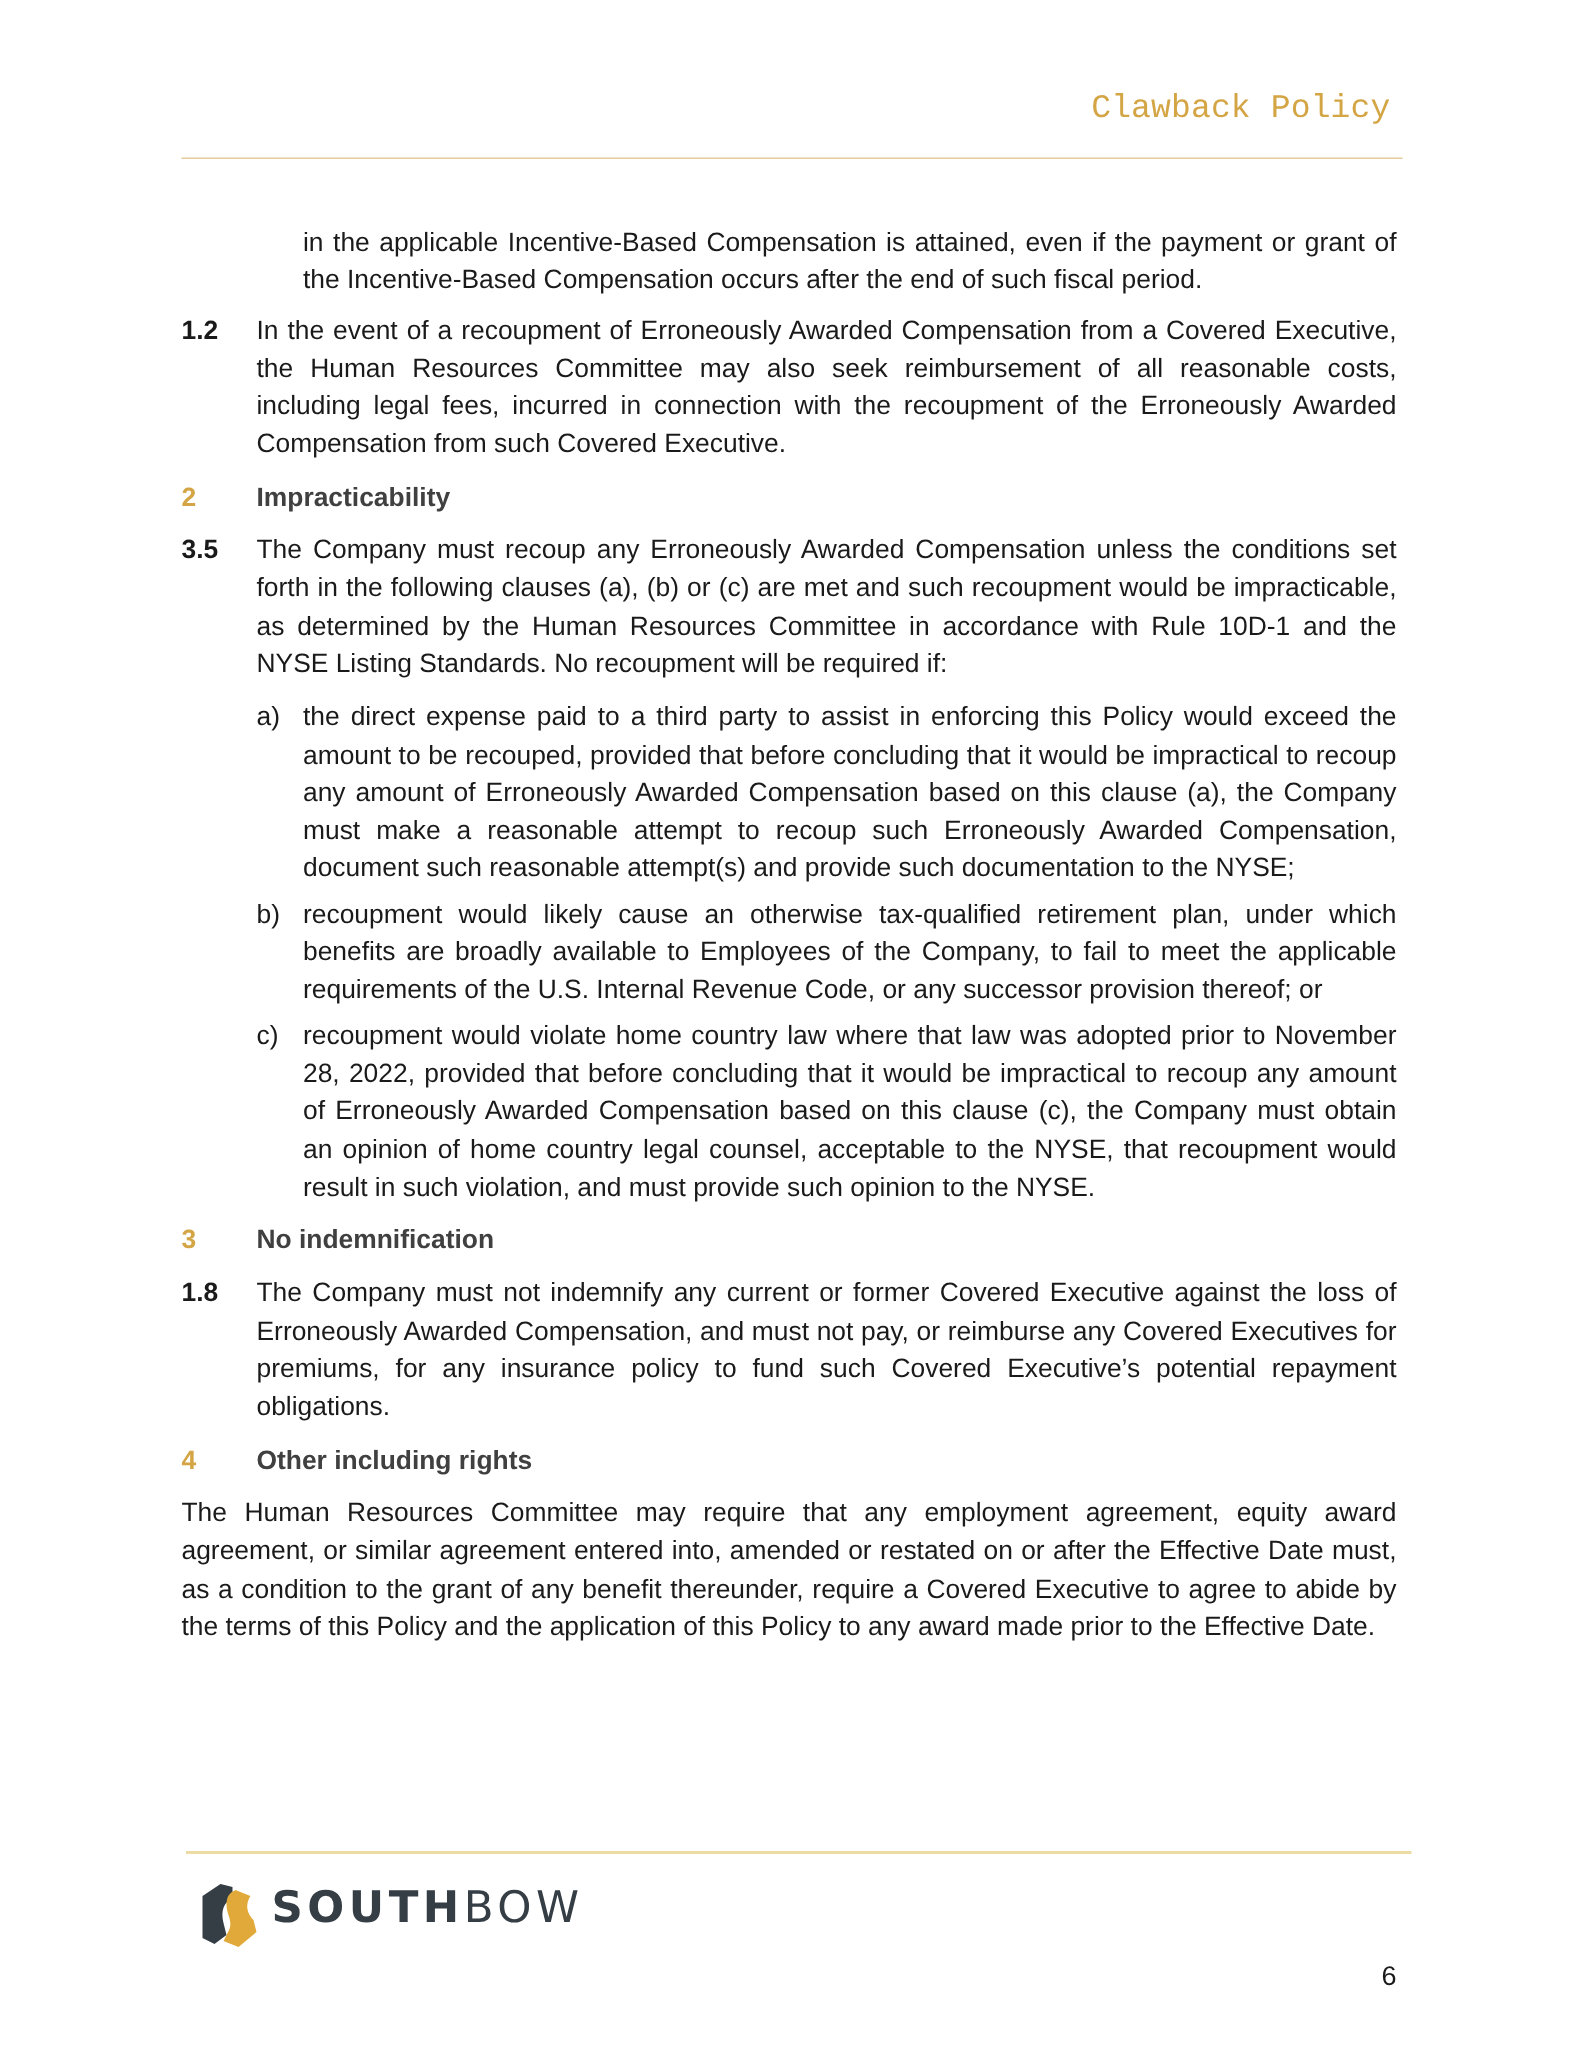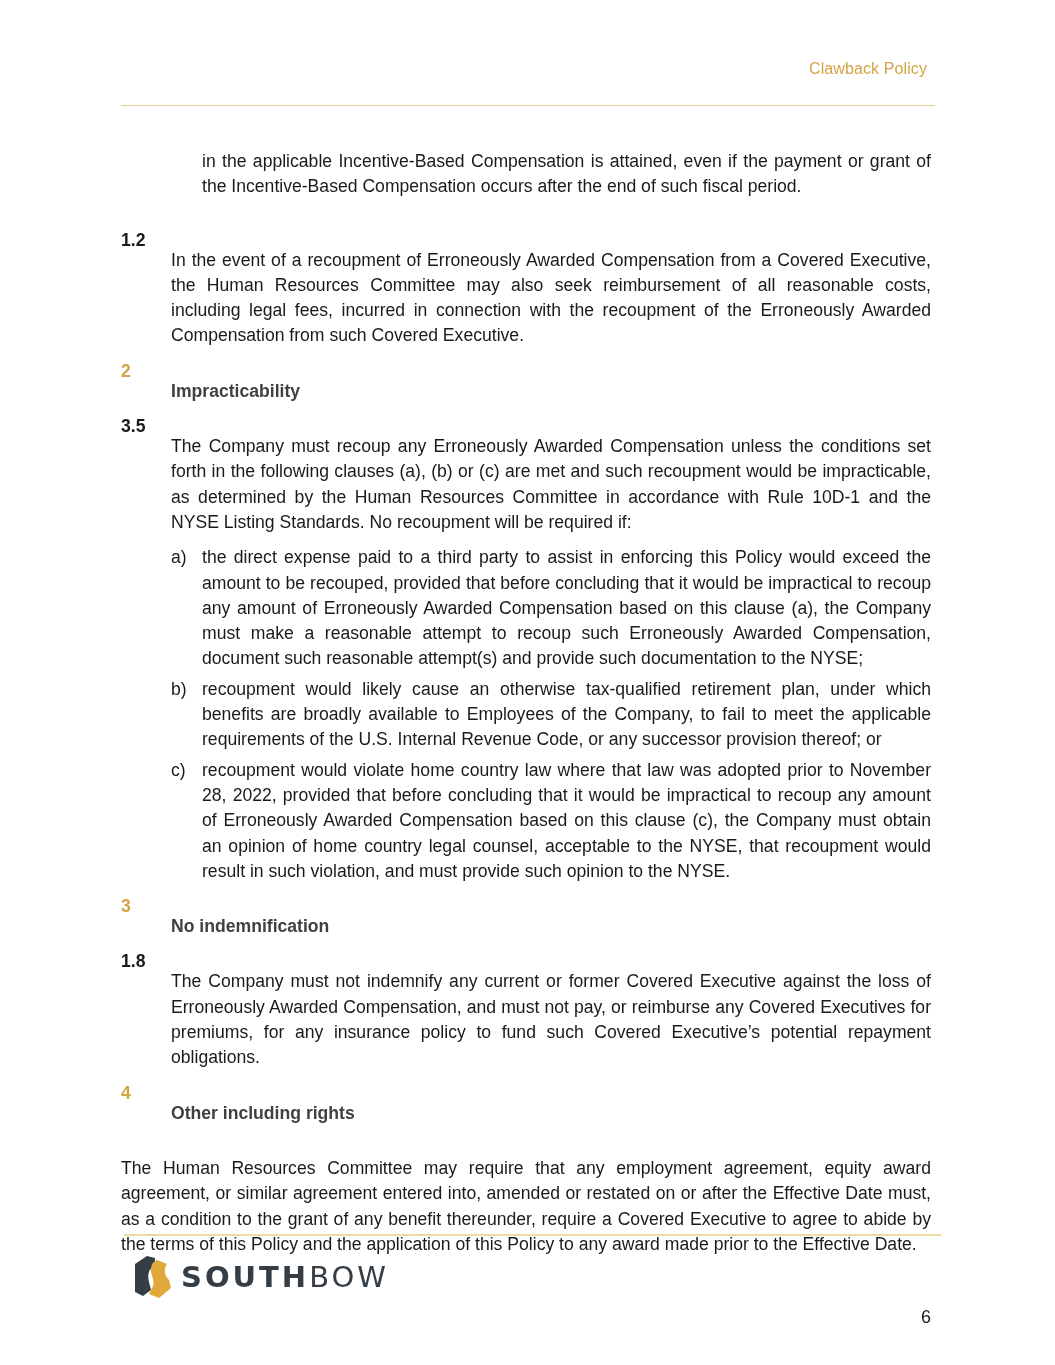--- a/index.html
+++ b/index.html
@@ -7,23 +7,24 @@
     body {
       position: relative;
       font-family: "Liberation Sans", "DejaVu Sans", sans-serif;
       color: #1a1a1a;
       overflow: hidden;
     }
     .header-title {
       position: absolute;
       right: 128px;
       top: 60px;
-      font-size: 16px;
+      font-size: 22px;
       color: #d4a545;
       letter-spacing: 0.1px;
+      font-family: Liberation Mono, monospace;
     }
     .header-rule {
       position: absolute;
       left: 121px;
       top: 105px;
       width: 814px;
       height: 1px;
       background: #e6cc9a;
     }
     .body-text {
@@ -36,43 +37,42 @@
     }
     .block { display: flex; margin-bottom: 10px; }
     .block .num {
       width: 50px;
       flex: 0 0 50px;
       font-weight: bold;
     }
     .block .txt {
       flex: 1;
       text-align: justify;
-      margin-top: 20px;
     }
-    .cont { padding-left: 81px; text-align: justify; margin-bottom: 28px; }
+    .cont { padding-left: 81px; text-align: justify; margin-bottom: 8px; }
     .heading .num { color: #d4a545; }
     .heading .txt { font-weight: bold; color: #404040; }
     .sub { display: flex; padding-left: 50px; margin-bottom: 5px; }
     .sub .num { width: 31px; flex: 0 0 31px; }
     .sub .txt { flex: 1; text-align: justify; }
     .sub.last { margin-bottom: 10px; }
     .footer-rule {
       position: absolute;
       left: 124px;
       top: 1234px;
       width: 817px;
       height: 2px;
       background: #ecdba3;
     }
     .logo {
       position: absolute;
       left: 133px;
       top: 1254px;
       display: flex;
-      align-items: center;
+      align-items: flex-start;
     }
     .logo svg { width: 40px; height: 46px; }
     .logo-text {
       margin-left: 8px;
       font-size: 29px;
       letter-spacing: 3px;
       color: #353d45;
       font-family: "DejaVu Sans", sans-serif;
     }
     .logo-text .bold { font-weight: bold; }

